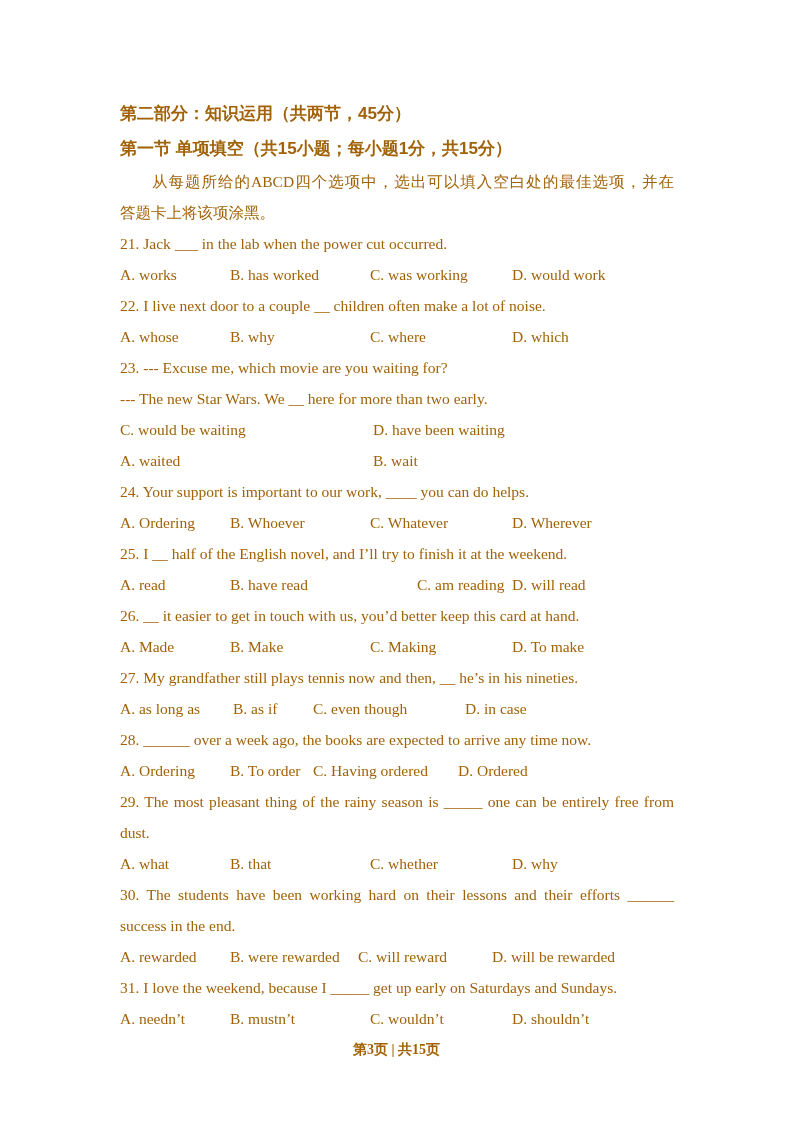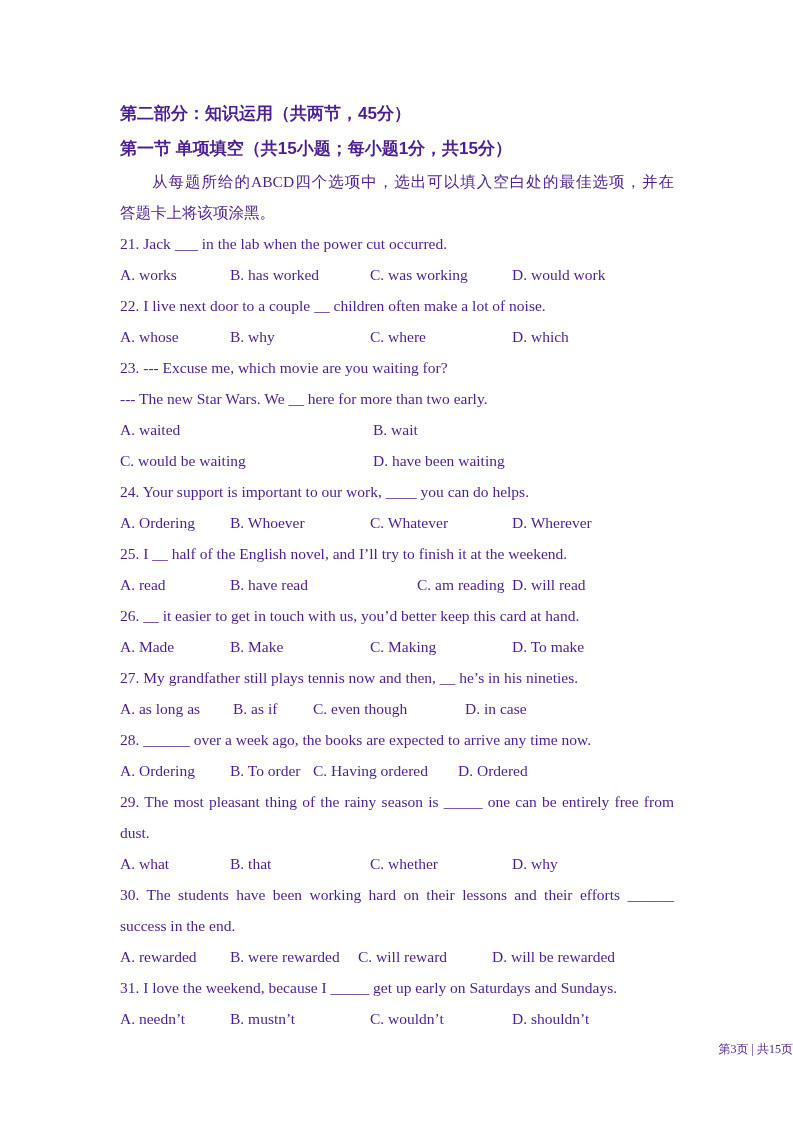--- a/index.html
+++ b/index.html
@@ -1,21 +1,21 @@
 <!DOCTYPE html>
 <html><head>
 <meta charset="utf-8">
 <style>
   html, body { margin: 0; padding: 0; background: #ffffff; }
   .page {
     position: relative;
     width: 793px;
     height: 1122px;
     background: #ffffff;
-    color: #4c1d95;
+    color: #a16207;
     font-family: "Liberation Serif", "DejaVu Serif", serif;
     font-size: 15.5px;
     overflow: hidden;
   }
   .content {
     position: absolute;
     left: 120px;
     top: 96px;
     width: 554px;
   }
@@ -49,22 +49,23 @@
     white-space: nowrap;
     font-family: Liberation Serif, serif;
   }
   .footer {
     position: absolute;
     left: 0;
     right: 0;
     top: 1034px;
     height: 31px;
     line-height: 31px;
-    text-align: right;
-    font-size: 12px;
+    text-align: center;
+    font-size: 14px;
+    font-weight: bold;
   }
 </style>
 </head>
 <body>
 
 <div class="page">
   <div class="content">
     <div class="heading">第二部分：知识运用（共两节，45分）</div>
     <div class="heading">第一节 单项填空（共15小题；每小题1分，共15分）</div>
     <div id="intro">
@@ -87,26 +88,26 @@
             <span class="opt" style="left: 0px;">A. whose</span>
             <span class="opt" style="left: 110px;">B. why</span>
             <span class="opt" style="left: 250px;">C. where</span>
             <span class="opt" style="left: 392px;">D. which</span>
           </div>
         </div>
         <div class="question">
           <div class="line">23. --- Excuse me, which movie are you waiting for?</div>
           <div class="line">--- The new Star Wars. We __ here for more than two early.</div>
           <div class="optrow">
+            <span class="opt" style="left: 0px;">C. would be waiting</span>
+            <span class="opt" style="left: 253px;">D. have been waiting</span>
+          </div>
+          <div class="optrow">
             <span class="opt" style="left: 0px;">A. waited</span>
             <span class="opt" style="left: 253px;">B. wait</span>
-          </div>
-          <div class="optrow">
-            <span class="opt" style="left: 0px;">C. would be waiting</span>
-            <span class="opt" style="left: 253px;">D. have been waiting</span>
           </div>
         </div>
         <div class="question">
           <div class="line">24. Your support is important to our work, ____ you can do helps.</div>
           <div class="optrow">
             <span class="opt" style="left: 0px;">A. Ordering</span>
             <span class="opt" style="left: 110px;">B. Whoever</span>
             <span class="opt" style="left: 250px;">C. Whatever</span>
             <span class="opt" style="left: 392px;">D. Wherever</span>
           </div>

